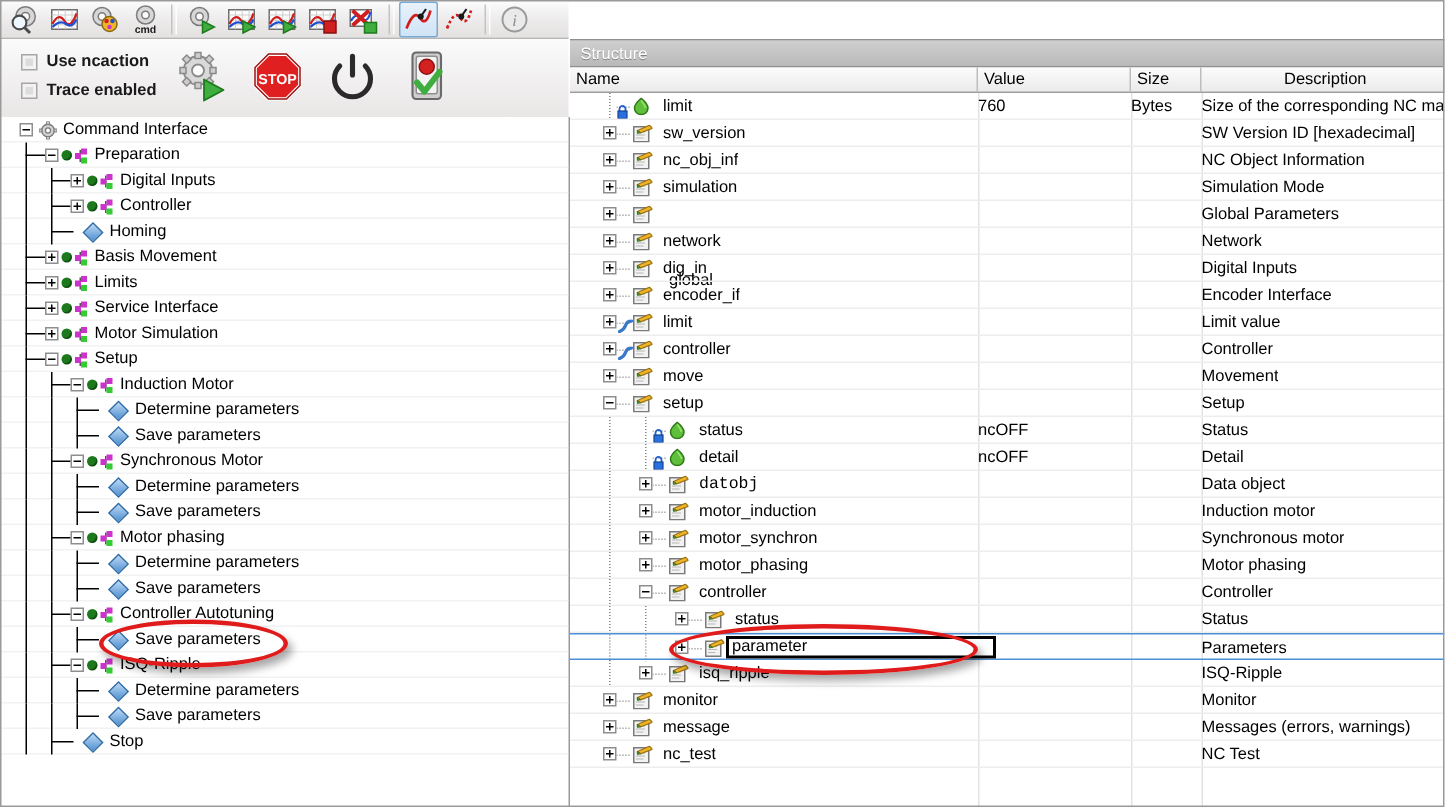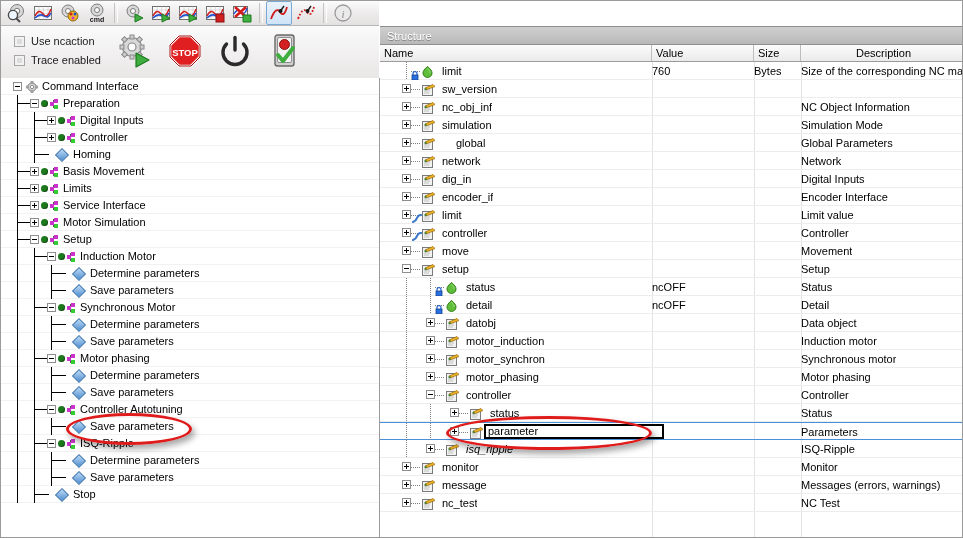--- a/index.html
+++ b/index.html
@@ -33,21 +33,21 @@
     background:linear-gradient(#fbfbfb,#f0eeee 60%,#e9e6e6);
     border-bottom:1px solid #b8b8b8;
   }
   .chk-row{position:absolute;left:14px;display:flex;align-items:center;font-size:11px;}
   .chk-row.r1{top:9px;} .chk-row.r2{top:28px;}
   .chk-box{
     width:11px;height:11px;border:1px solid #a6a6a6;background:#f2f2f2;
     margin-right:6px;box-sizing:border-box;
   }
   .chk-box i{display:block;width:5px;height:5px;margin:2px;background:#dcdcdc;}
-  .chk-label{color:#1a1a1a;}
+  .chk-label{color:#1a1a1a;font-weight:bold;}
 
   .big-btns{position:absolute;left:116px;top:4px;display:flex;gap:12px;align-items:center;}
   .big-btn{width:38px;height:42px;display:flex;align-items:center;justify-content:center;background:transparent;}
 
   
   .tree{
     position:absolute;left:0;top:78px;width:379px;height:460px;
     background:#fff;overflow:hidden;
     border-right:1px solid #9a9a9a;
   }
@@ -653,20 +653,21 @@
                 <line x1="2" y1="5" x2="8" y2="5"></line>
                 <line x1="2" y1="7" x2="8" y2="7"></line>
                 <line x1="2" y1="9" x2="7" y2="9"></line>
               </g>
               <path d="M3 4 L11 0.5 L13 2.5 L5 5.5 Z" fill="#f0b429" stroke="#9a7210" stroke-width=".8"></path>
               <path d="M3 4 L5 5.5 L3 6 Z" fill="#5aa832" stroke="#33701c" stroke-width=".6"></path>
             </svg></span>
           <span class="gcell c-name" style="left: 62px;">sw_version</span>
           <span class="gcell c-val"></span>
           <span class="gcell c-unit"></span>
+          <span class="gcell c-desc">SW Version ID [hexadecimal]</span>
         </div>
         <div class="grow">
           <span class="doth" style="left: 31px; width: 9px;"></span>
           <span class="gpm plus" style="left: 22px;"></span>
           <span class="docico" style="left: 42px;"><svg width="13" height="12" viewBox="0 0 13 12">
               <rect x="0.5" y="1.5" width="10" height="10" fill="#f2f2f2" stroke="#7a7a7a" stroke-width="1"></rect>
               <g stroke="#b6b6b6" stroke-width=".8">
                 <line x1="2" y1="5" x2="8" y2="5"></line>
                 <line x1="2" y1="7" x2="8" y2="7"></line>
                 <line x1="2" y1="9" x2="7" y2="9"></line>
@@ -703,21 +704,21 @@
           <span class="docico" style="left: 42px;"><svg width="13" height="12" viewBox="0 0 13 12">
               <rect x="0.5" y="1.5" width="10" height="10" fill="#f2f2f2" stroke="#7a7a7a" stroke-width="1"></rect>
               <g stroke="#b6b6b6" stroke-width=".8">
                 <line x1="2" y1="5" x2="8" y2="5"></line>
                 <line x1="2" y1="7" x2="8" y2="7"></line>
                 <line x1="2" y1="9" x2="7" y2="9"></line>
               </g>
               <path d="M3 4 L11 0.5 L13 2.5 L5 5.5 Z" fill="#f0b429" stroke="#9a7210" stroke-width=".8"></path>
               <path d="M3 4 L5 5.5 L3 6 Z" fill="#5aa832" stroke="#33701c" stroke-width=".6"></path>
             </svg></span>
-          <span class="gcell c-name" style="left: 76px;">global</span>
+          <span class="gcell c-name" style="left: 66px; margin-top: 44px;">global</span>
           <span class="gcell c-val"></span>
           <span class="gcell c-unit"></span>
           <span class="gcell c-desc">Global Parameters</span>
         </div>
         <div class="grow">
           <span class="doth" style="left: 31px; width: 9px;"></span>
           <span class="gpm plus" style="left: 22px;"></span>
           <span class="docico" style="left: 42px;"><svg width="13" height="12" viewBox="0 0 13 12">
               <rect x="0.5" y="1.5" width="10" height="10" fill="#f2f2f2" stroke="#7a7a7a" stroke-width="1"></rect>
               <g stroke="#b6b6b6" stroke-width=".8">
@@ -888,21 +889,21 @@
           <span class="docico" style="left: 66px;"><svg width="13" height="12" viewBox="0 0 13 12">
               <rect x="0.5" y="1.5" width="10" height="10" fill="#f2f2f2" stroke="#7a7a7a" stroke-width="1"></rect>
               <g stroke="#b6b6b6" stroke-width=".8">
                 <line x1="2" y1="5" x2="8" y2="5"></line>
                 <line x1="2" y1="7" x2="8" y2="7"></line>
                 <line x1="2" y1="9" x2="7" y2="9"></line>
               </g>
               <path d="M3 4 L11 0.5 L13 2.5 L5 5.5 Z" fill="#f0b429" stroke="#9a7210" stroke-width=".8"></path>
               <path d="M3 4 L5 5.5 L3 6 Z" fill="#5aa832" stroke="#33701c" stroke-width=".6"></path>
             </svg></span>
-          <span class="gcell c-name" style="left: 86px;">datobj</span>
+          <span class="gcell c-name" style="left: 86px; font-family: Liberation Mono, monospace;">datobj</span>
           <span class="gcell c-val"></span>
           <span class="gcell c-unit"></span>
           <span class="gcell c-desc">Data object</span>
         </div>
         <div class="grow">
           <span class="dotv" style="left: 26px;"></span>
           <span class="doth" style="left: 55px; width: 9px;"></span>
           <span class="gpm plus" style="left: 46px;"></span>
           <span class="docico" style="left: 66px;"><svg width="13" height="12" viewBox="0 0 13 12">
               <rect x="0.5" y="1.5" width="10" height="10" fill="#f2f2f2" stroke="#7a7a7a" stroke-width="1"></rect>
@@ -1023,21 +1024,21 @@
           <span class="docico" style="left: 66px;"><svg width="13" height="12" viewBox="0 0 13 12">
               <rect x="0.5" y="1.5" width="10" height="10" fill="#f2f2f2" stroke="#7a7a7a" stroke-width="1"></rect>
               <g stroke="#b6b6b6" stroke-width=".8">
                 <line x1="2" y1="5" x2="8" y2="5"></line>
                 <line x1="2" y1="7" x2="8" y2="7"></line>
                 <line x1="2" y1="9" x2="7" y2="9"></line>
               </g>
               <path d="M3 4 L11 0.5 L13 2.5 L5 5.5 Z" fill="#f0b429" stroke="#9a7210" stroke-width=".8"></path>
               <path d="M3 4 L5 5.5 L3 6 Z" fill="#5aa832" stroke="#33701c" stroke-width=".6"></path>
             </svg></span>
-          <span class="gcell c-name" style="left: 86px; font-style: italic;">isq_ripple</span>
+          <span class="gcell c-name" style="left: 86px;">isq_ripple</span>
           <span class="gcell c-val"></span>
           <span class="gcell c-unit"></span>
           <span class="gcell c-desc">ISQ-Ripple</span>
         </div>
         <div class="grow">
           <span class="doth" style="left: 31px; width: 9px;"></span>
           <span class="gpm plus" style="left: 22px;"></span>
           <span class="docico" style="left: 42px;"><svg width="13" height="12" viewBox="0 0 13 12">
               <rect x="0.5" y="1.5" width="10" height="10" fill="#f2f2f2" stroke="#7a7a7a" stroke-width="1"></rect>
               <g stroke="#b6b6b6" stroke-width=".8">

